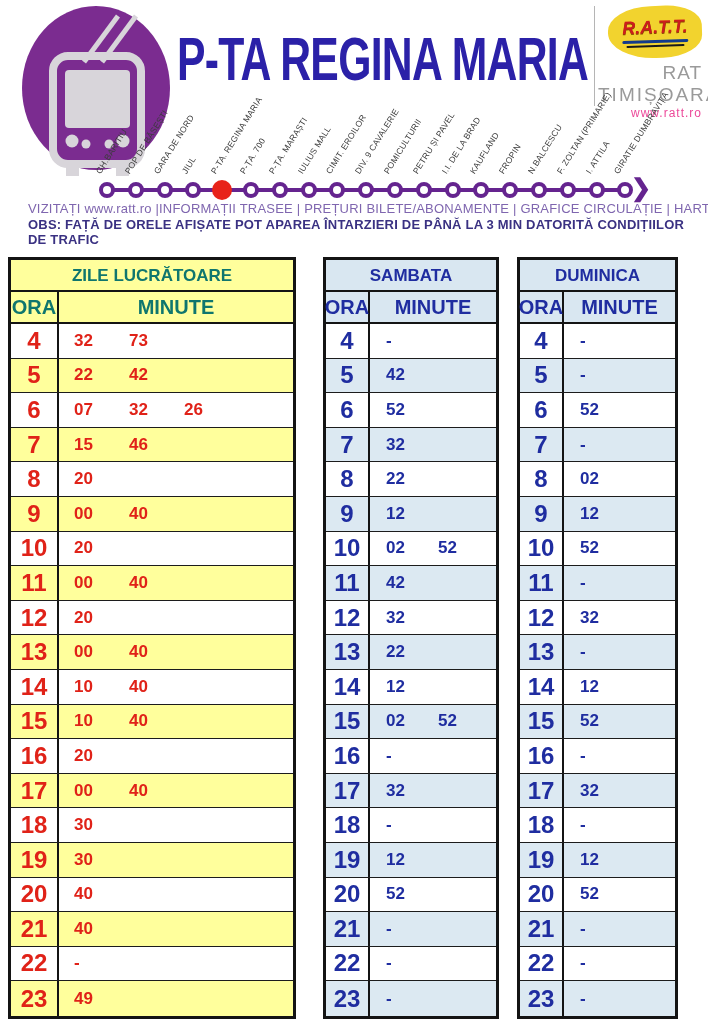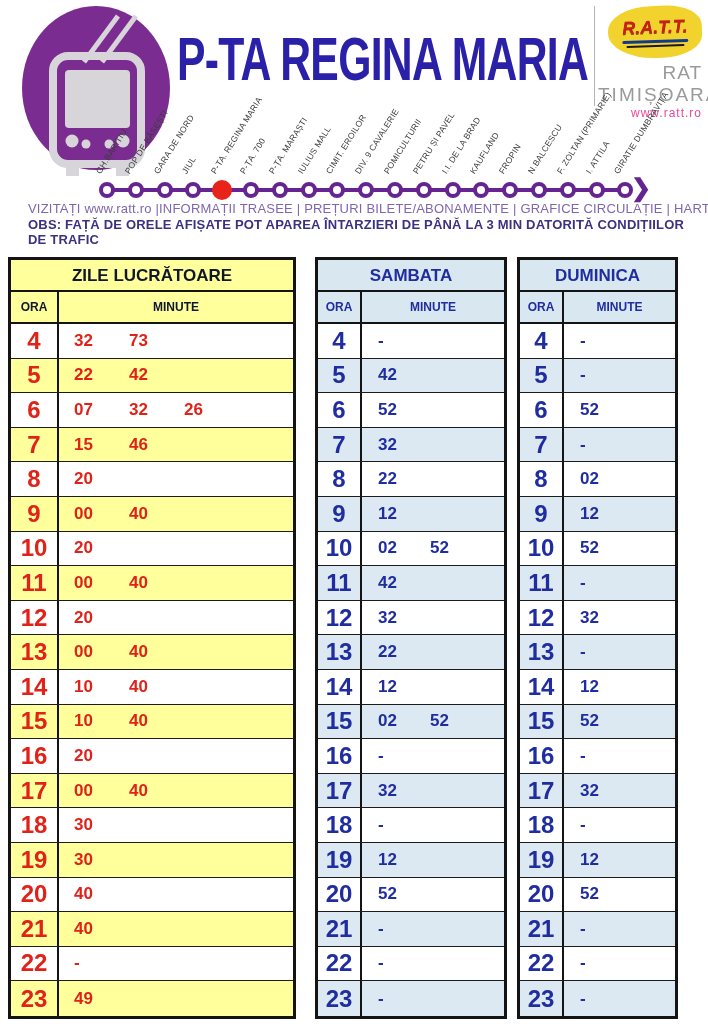--- a/index.html
+++ b/index.html
@@ -40,40 +40,40 @@
   
   .links-bar{position:absolute;left:28px;top:201px;width:672px;font-size:13px;color:#7f66af;
     white-space:nowrap;letter-spacing:.2px}
   .notice{position:absolute;left:28px;top:217px;width:672px;font-size:13px;font-weight:bold;
     color:#3a3182;letter-spacing:.2px}
 
   
   .tt{position:absolute;top:257px;background:#fff;border:3px solid #141414}
   .tt-title{height:32px;line-height:32px;text-align:center;font-weight:bold;font-size:17px;
     border-bottom:2px solid #141414}
-  .tt-colhead{display:flex;height:32px;border-bottom:2px solid #141414;font-weight:bold;font-size:12px}
+  .tt-colhead{display:flex;height:32px;border-bottom:2px solid #141414;font-weight:bold;font-size:20px}
   .tt-colhead .c-ora{display:flex;align-items:center;justify-content:center;border-right:2px solid #141414}
   .tt-colhead .c-min{flex:1;display:flex;align-items:center;justify-content:center}
   .tt-row{display:flex;height:34.6px;border-bottom:1px solid #1c1c1c}
   .tt-row:last-child{border-bottom:none}
   .tt-row .c-ora{display:flex;align-items:center;justify-content:center;font-weight:bold;font-size:24px;
     border-right:2px solid #141414}
   .tt-row .c-min{flex:1;display:flex;align-items:center}
   .tt-row .c-min span{display:inline-block;width:55px;padding-left:15px;font-weight:bold;font-size:17px}
 
-  .tt.yellow .tt-title,.tt.yellow .tt-colhead{background:#ffff9c;color:#0f172a}
+  .tt.yellow .tt-title,.tt.yellow .tt-colhead{background:#ffff9c;color:#0f766e}
   .tt.yellow .tt-row{background:#fff;color:#e02218}
   .tt.yellow .tt-row.alt{background:#ffff9c}
   .tt.blue .tt-title,.tt.blue .tt-colhead{background:#d9e7f1;color:#1f2da0}
   .tt.blue .tt-row{background:#fff;color:#1f2da0}
   .tt.blue .tt-row.alt{background:#dce9f2}
 
   #tt-weekdays{left:8px;width:288px}
   #tt-weekdays .c-ora{width:48px}
-  #tt-saturday{left:315px;width:192px}
+  #tt-saturday{left:323px;width:176px}
   #tt-saturday .c-ora{width:44px}
   #tt-saturday .tt-row .c-min span{width:52px;padding-left:16px}
   #tt-sunday{left:517px;width:161px}
   #tt-sunday .c-ora{width:44px}
   #tt-sunday .tt-row .c-min span{width:52px;padding-left:16px}
 </style>
 </head>
 <body>
 
 <div class="poster">

